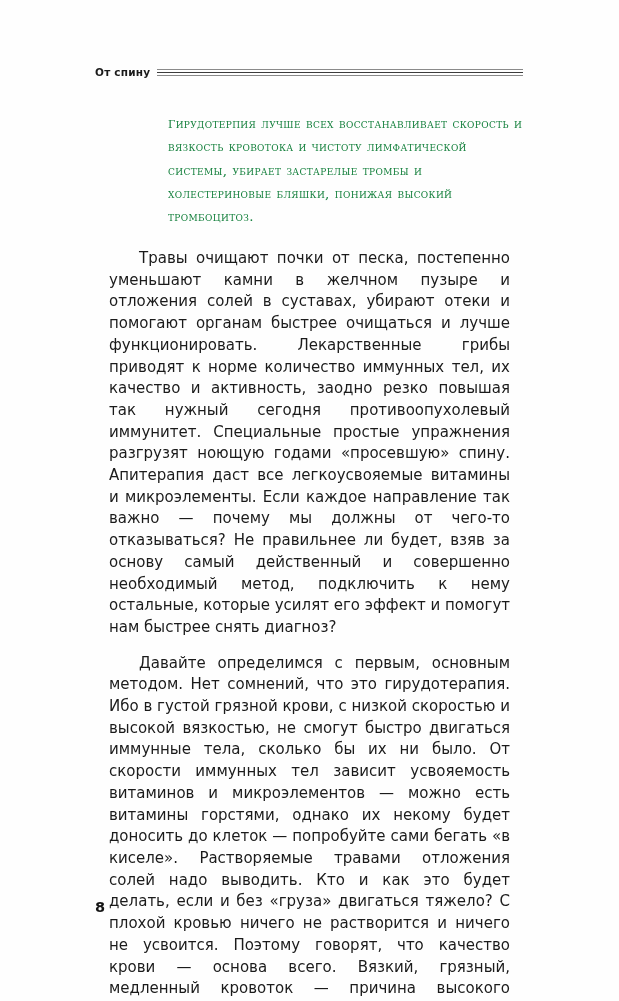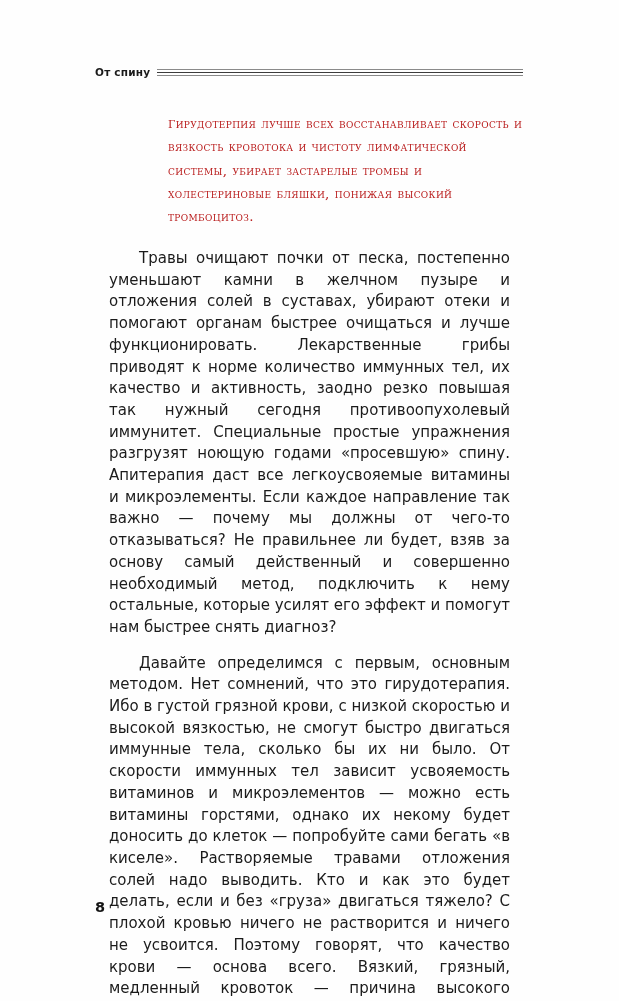--- a/index.html
+++ b/index.html
@@ -62,21 +62,21 @@
 
   
   .epigraph {
     position: absolute;
     left: 168px;
     top: 112px;
     width: 358px;
     font-family: "DejaVu Serif", serif;
     font-size: 13.4px;
     line-height: 23.3px;
-    color: #b91c1c;
+    color: #15803d;
     font-variant: small-caps;
     text-transform: lowercase;
     letter-spacing: 0.35px;
     word-spacing: 0.5px;
     text-align: left;
   }
   
   .epigraph::first-letter {
     font-size: 1.12em;
   }

